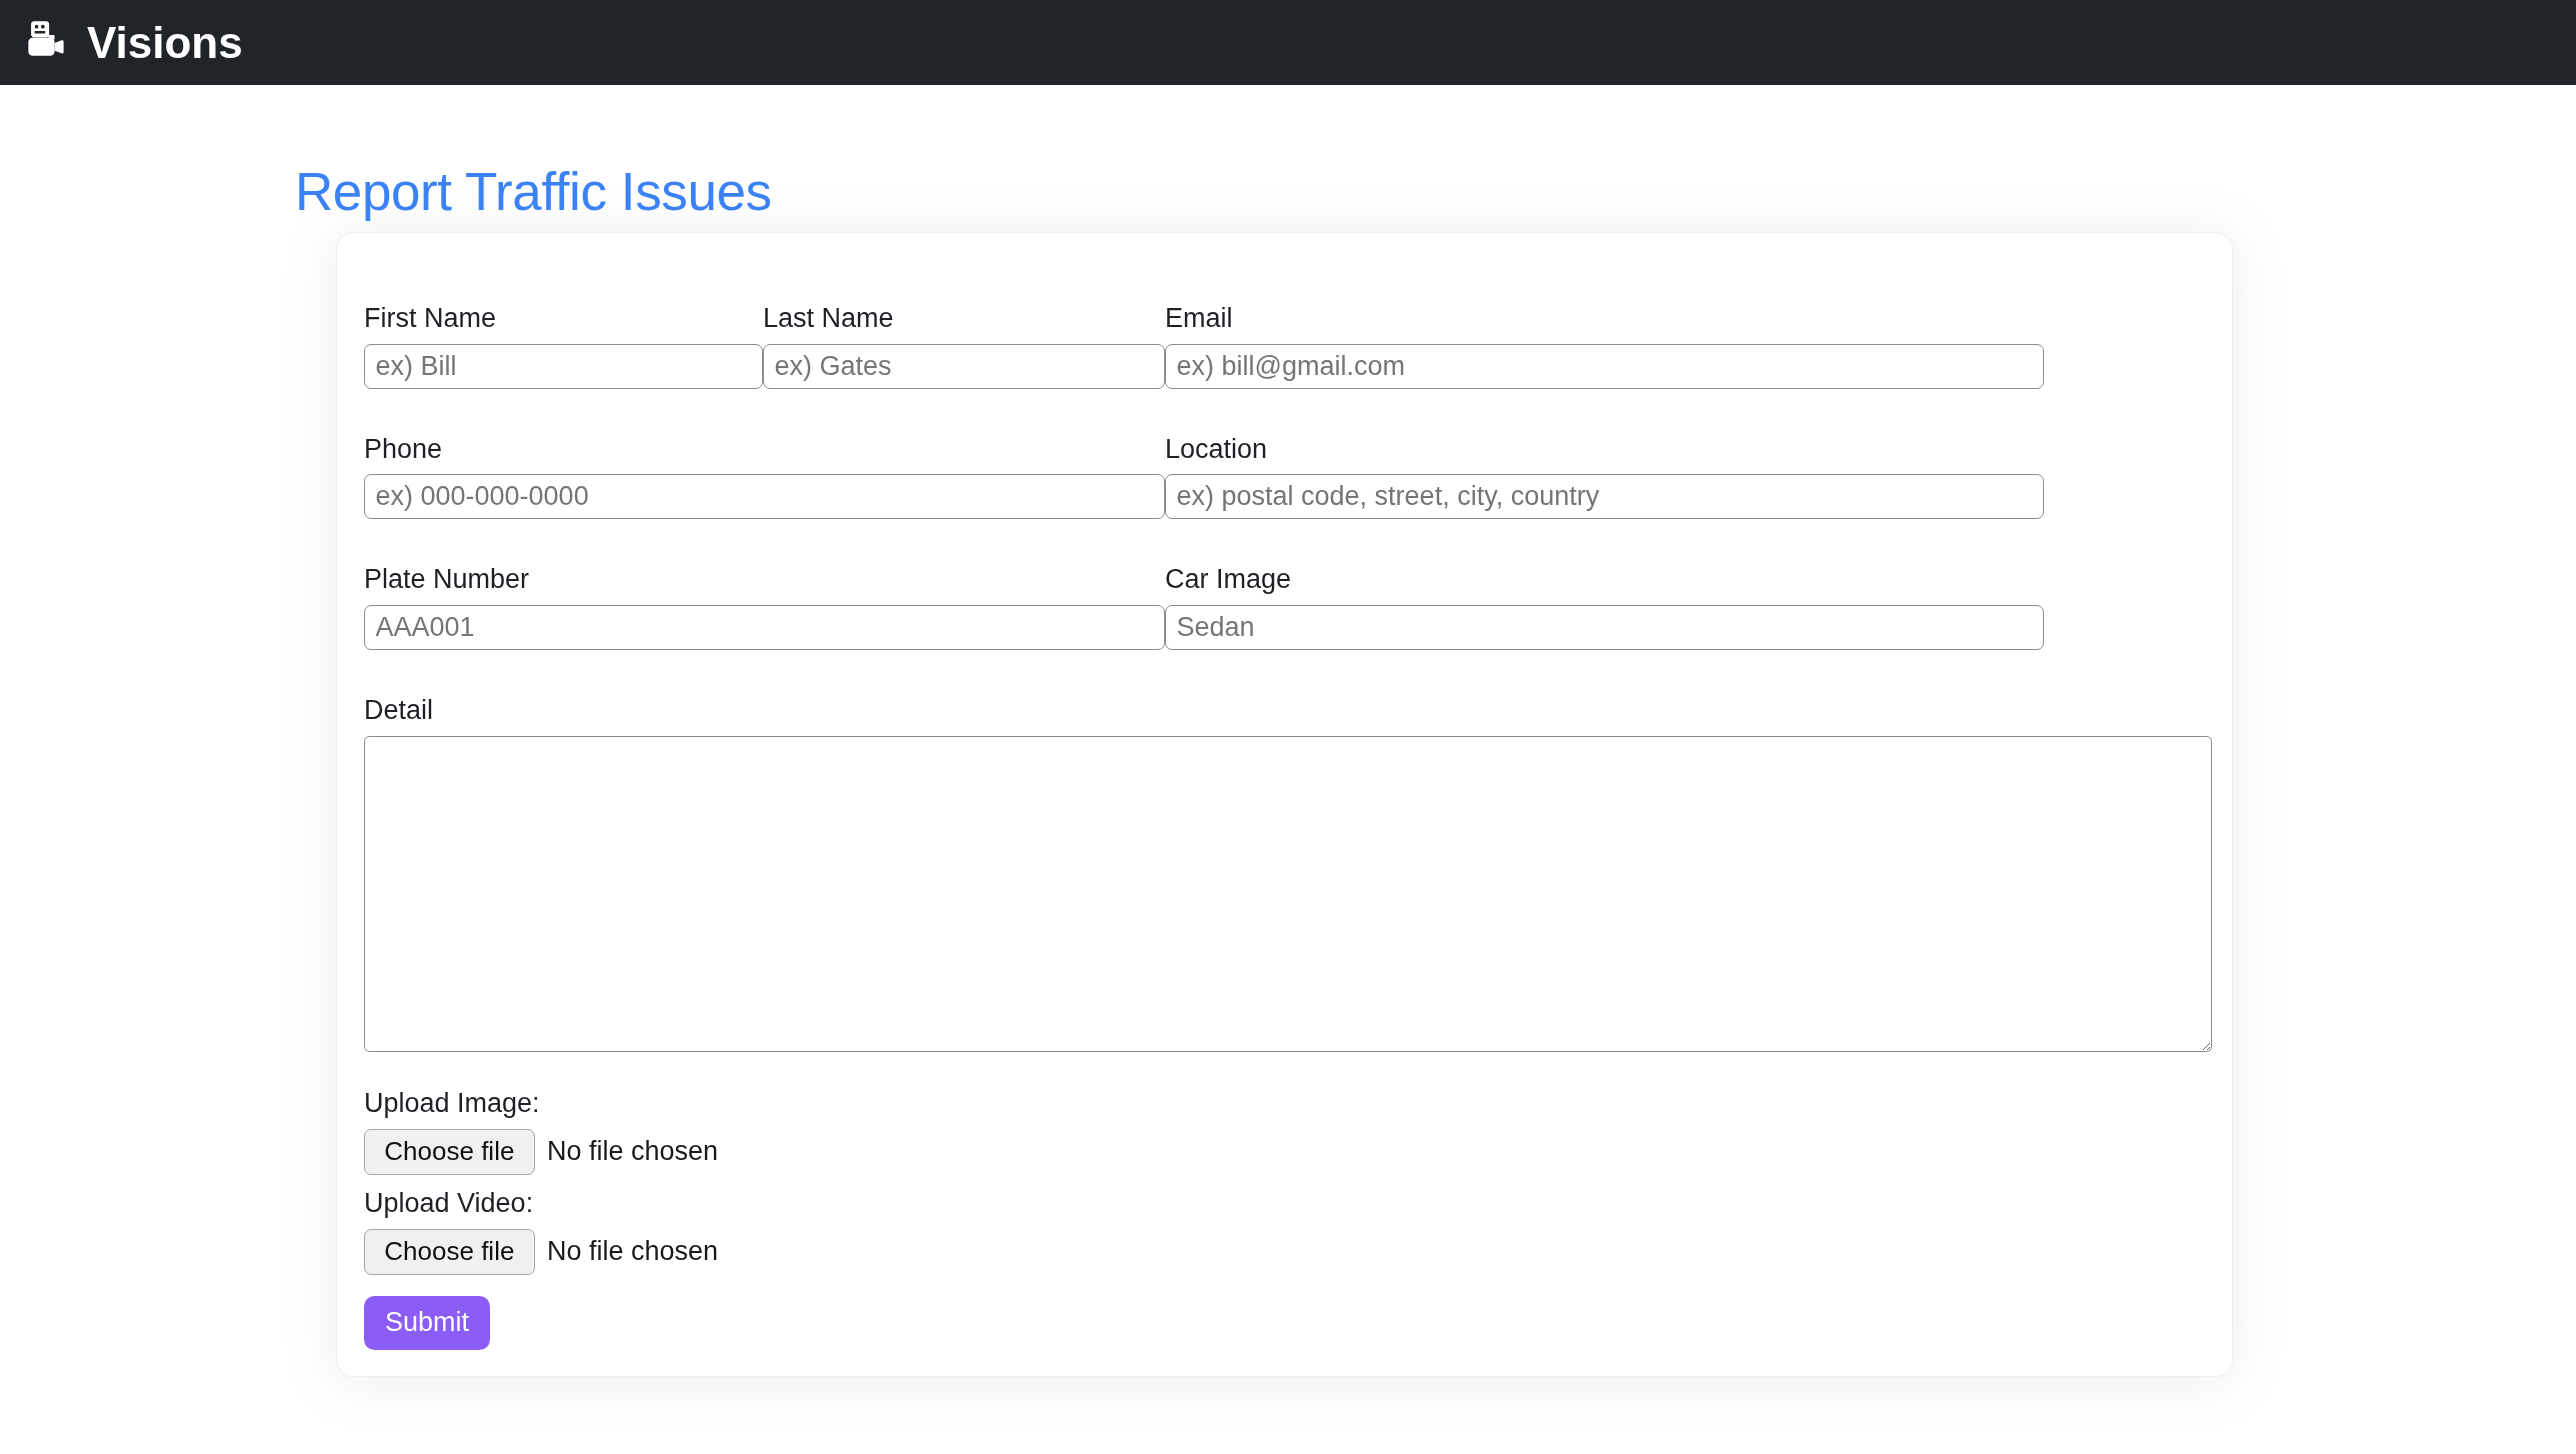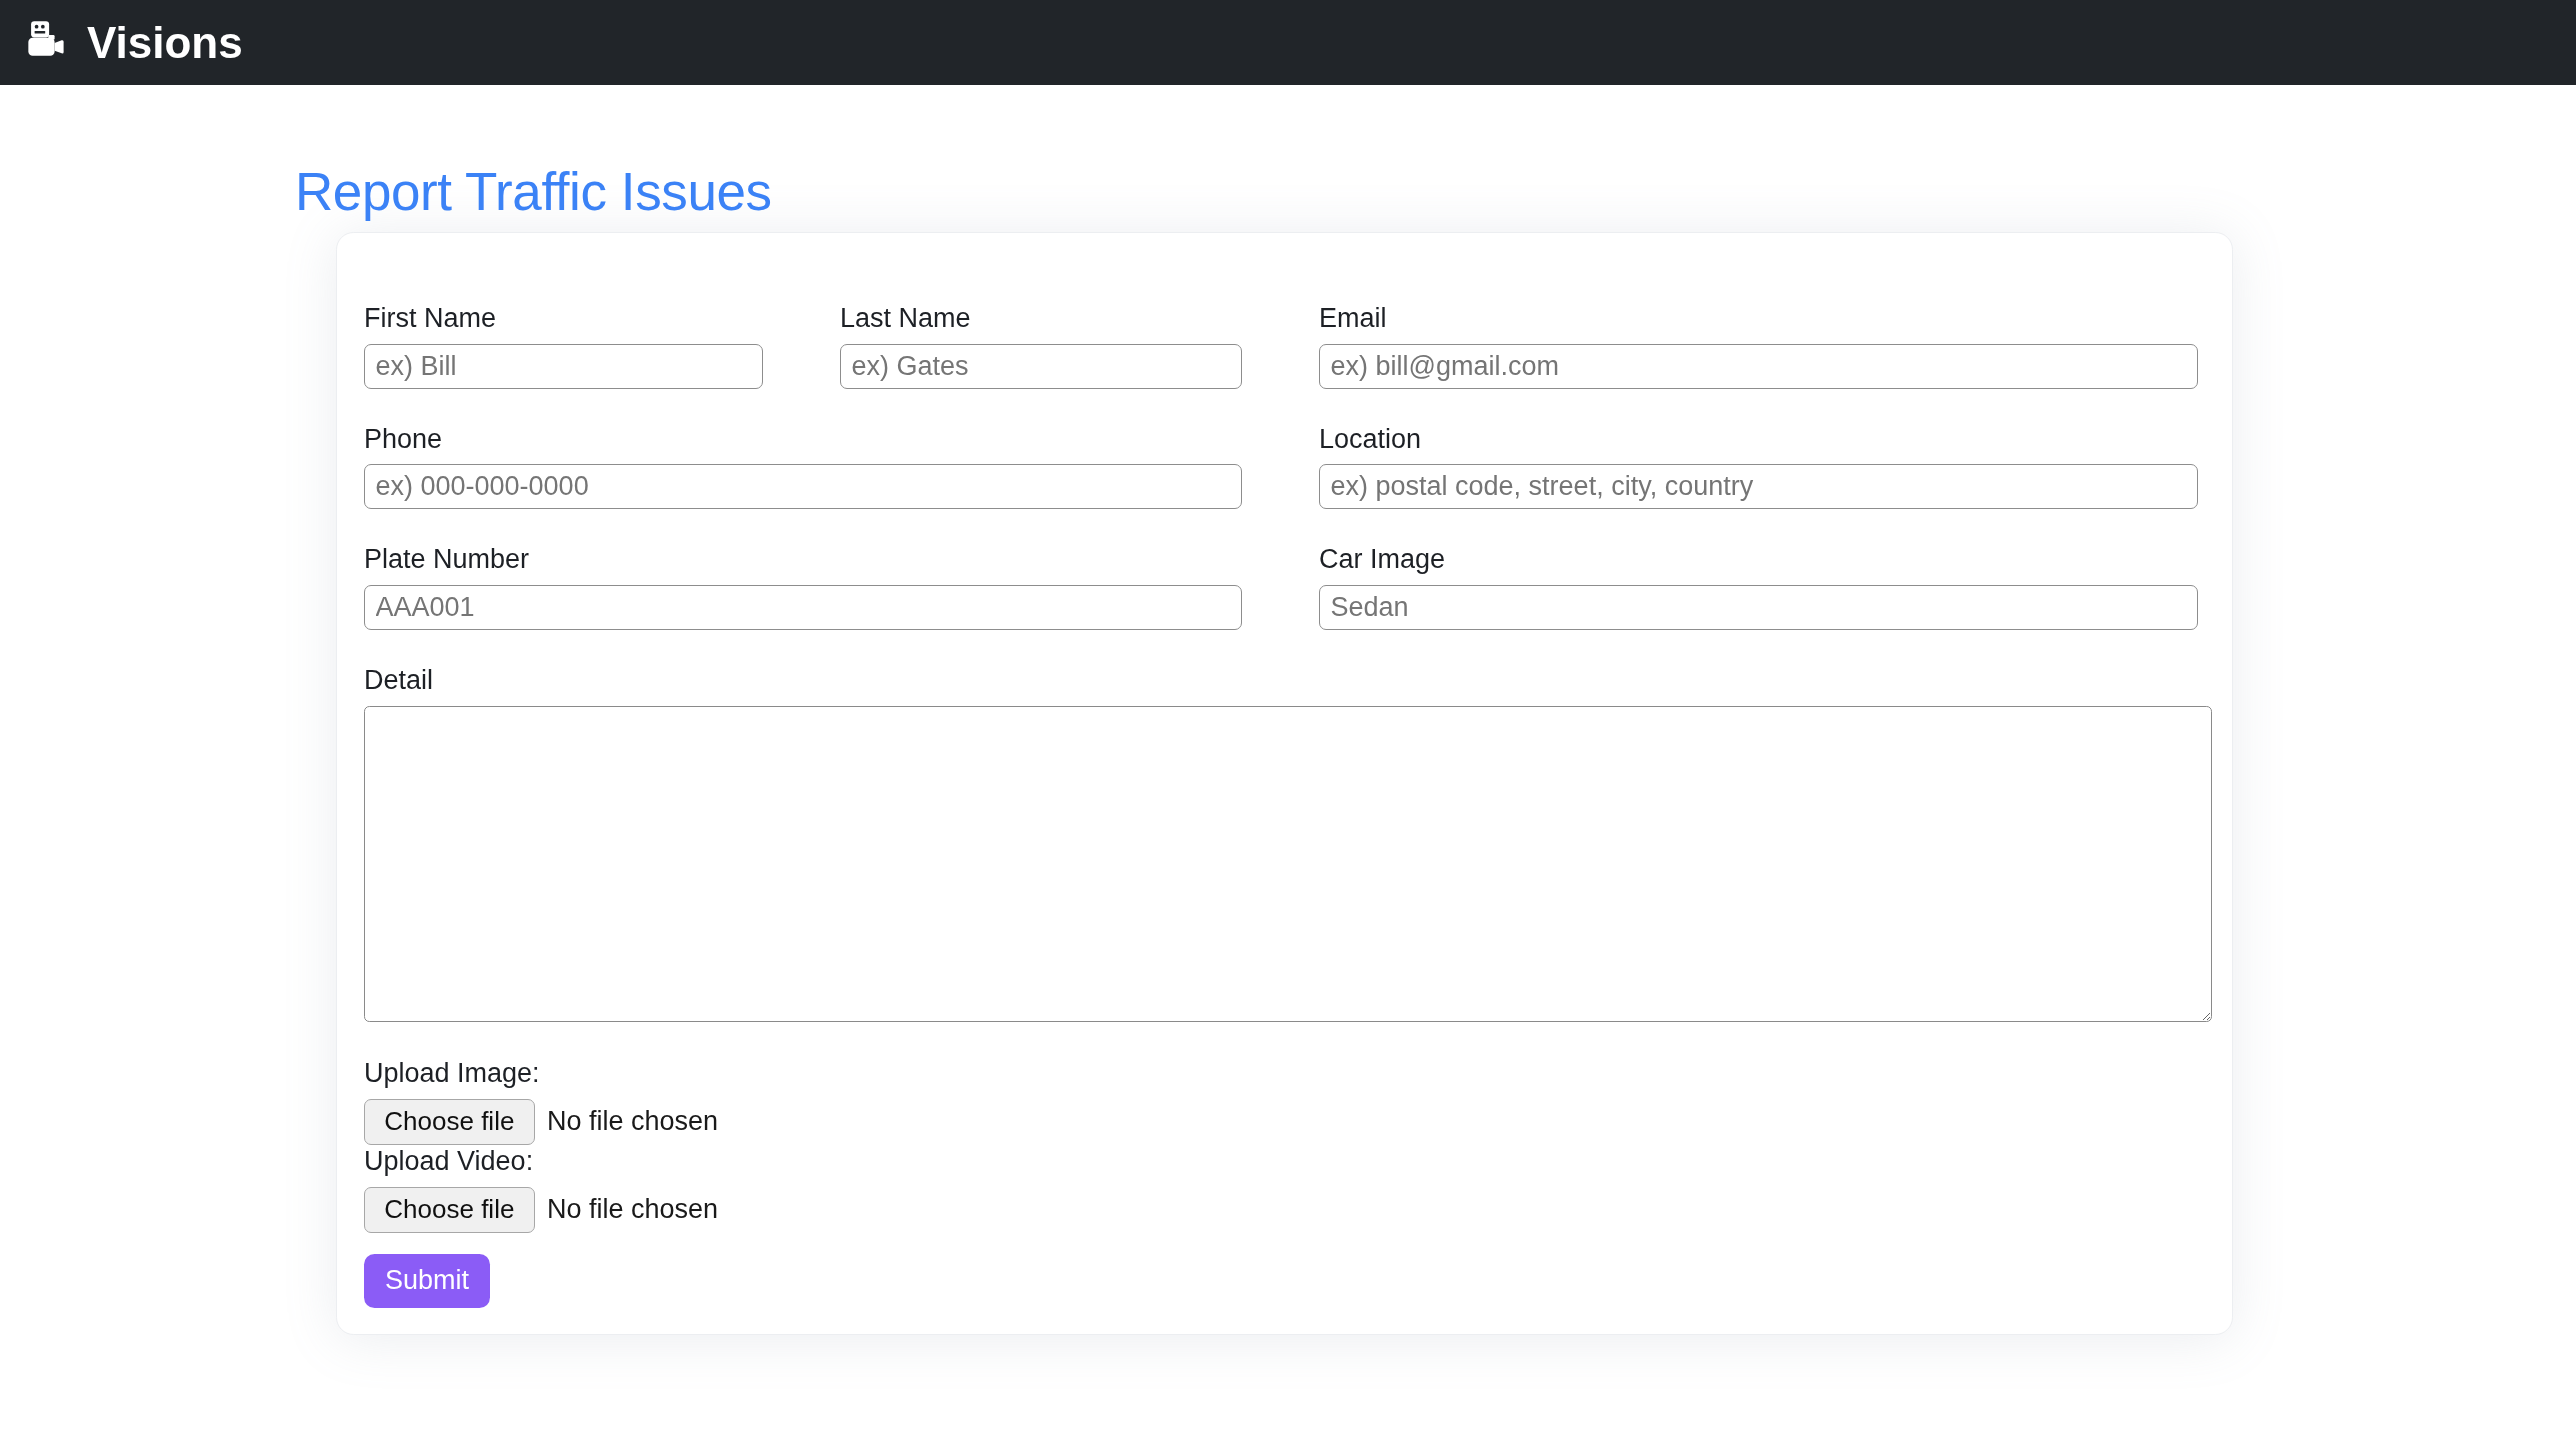--- a/index.html
+++ b/index.html
@@ -49,22 +49,21 @@
     border: 1.8px solid #eceef1;
     border-radius: 17.6px;
     box-shadow: 0 3.5px 53px rgba(130, 140, 160, 0.16);
     padding: 69px 36px 26px 27px;
   }
 
   
   .form-row {
     display: grid;
     grid-template-columns: 399px 402px 879px;
-    column-gap: 77px;
-    margin-bottom: 34px;
+    margin-bottom: 44px;
   }
   .span-two { grid-column: 1 / 3; }
   .col-three { grid-column: 3; }
 
   .field-label {
     display: block;
     font-size: 27px;
     line-height: 33px;
     margin-bottom: 8.8px;
     color: #1d2025;
@@ -116,21 +115,21 @@
     font-size: 26px;
     font-family: "Liberation Sans", sans-serif;
     color: #101010;
     cursor: pointer;
   }
   .file-status {
     font-size: 27px;
     color: #1a1a1a;
     margin-left: 12.3px;
   }
-  .upload-video-section { margin-top: 0; }
+  .upload-video-section { margin-top: 12px; }
 
   
   .submit-button {
     margin-top: 21px;
     height: 54px;
     padding: 0 21px;
     background: #8b5cf6;
     color: #ffffff;
     border: none;
     border-radius: 10.5px;

